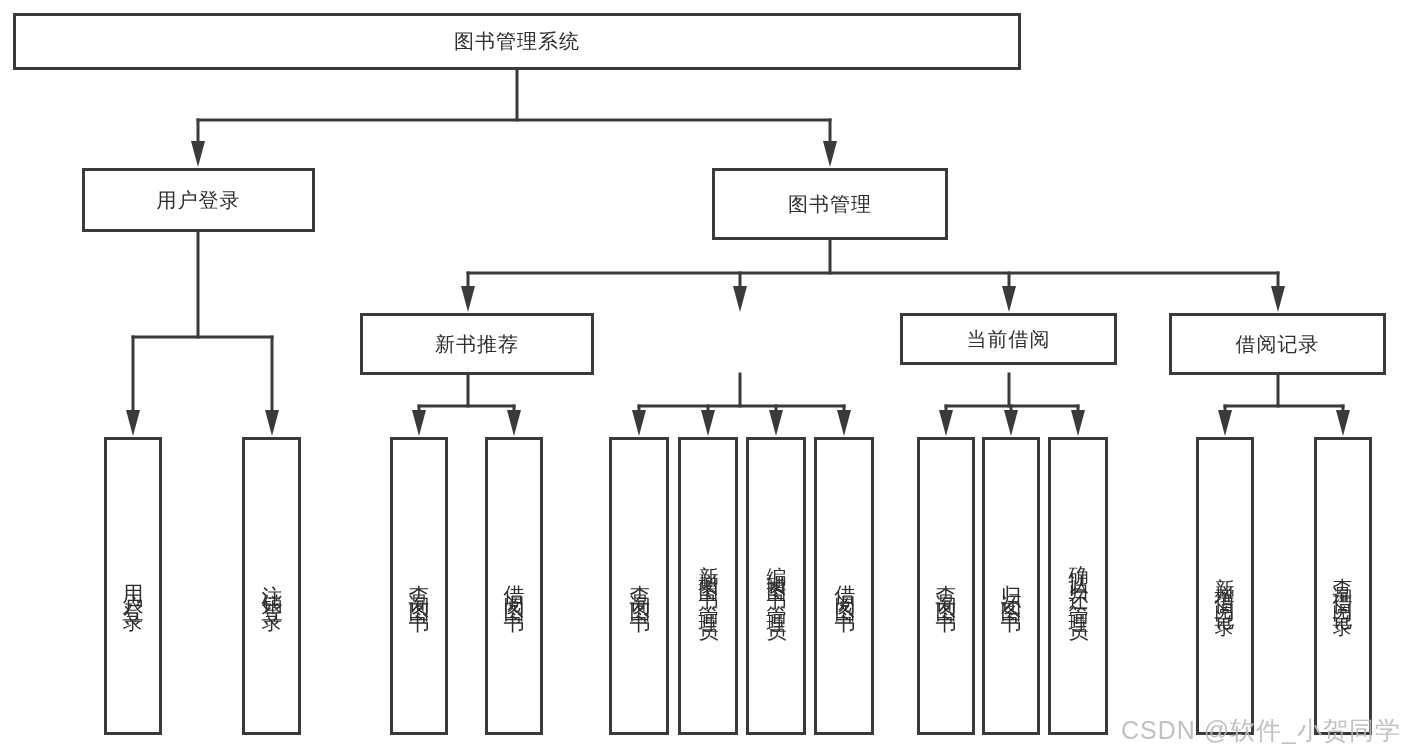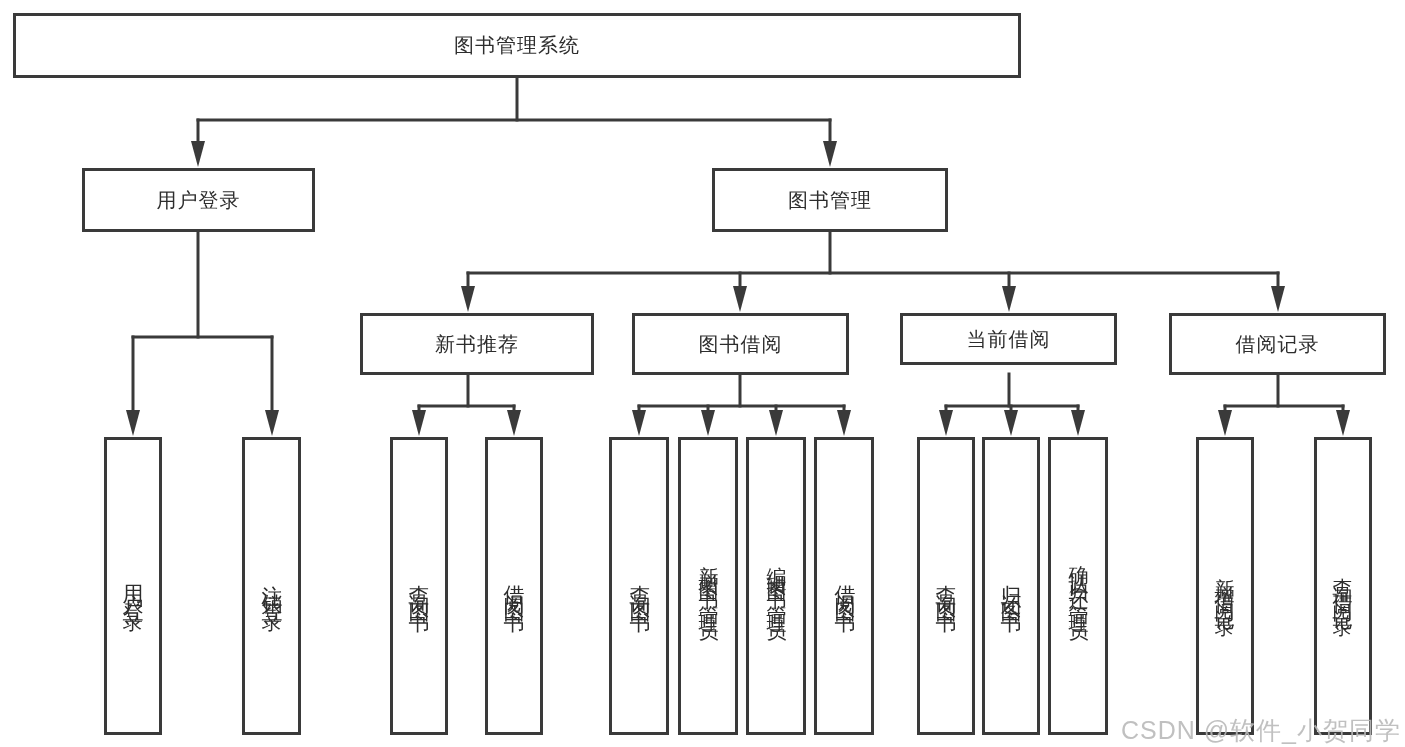--- a/index.html
+++ b/index.html
@@ -129,27 +129,26 @@
 
       <polygon points="939,410 953,410 946,436"></polygon>
       <polygon points="1004,410 1018,410 1011,436"></polygon>
       <polygon points="1071,410 1085,410 1078,436"></polygon>
 
       <polygon points="1218,410 1232,410 1225,436"></polygon>
       <polygon points="1336,410 1350,410 1343,436"></polygon>
     </g>
   </svg>
 
-  <div class="node hbox root-title" style="left:13px; top:13px; width:1008px; height:65px;">图书管理系统</div>
+  <div class="node hbox root-title" style="left:13px; top:13px; width:1008px; height:57px;">图书管理系统</div>
 
   <div class="node hbox" style="left:82px; top:168px; width:233px; height:64px;">用户登录</div>
-  <div class="node hbox" style="left:712px; top:168px; width:236px; height:64px;">图书管理</div>
+  <div class="node hbox" style="left:712px; top:168px; width:236px; height:72px;">图书管理</div>
 
   <div class="node hbox" style="left:360px; top:313px; width:234px; height:62px;">新书推荐</div>
-  <div class="node hbox" style="left:632px; top:313px; width:217px; height:62px;">图书借阅</div>
   <div class="node hbox" style="left:900px; top:313px; width:217px; height:52px;text-align:center;">当前借阅</div>
   <div class="node hbox" style="left:1169px; top:313px; width:217px; height:62px;">借阅记录</div>
 
   <div class="node vbox" style="left:104px; top:437px; width:58px; height:298px;">用户登录</div>
   <div class="node vbox" style="left:242px; top:437px; width:59px; height:298px;">注销登录</div>
 
   <div class="node vbox" style="left:390px; top:437px; width:58px; height:298px;">查询图书</div>
   <div class="node vbox" style="left:485px; top:437px; width:58px; height:298px;">借阅图书</div>
 
   <div class="node vbox" style="left:609px; top:437px; width:60px; height:298px;">查询图书</div>

